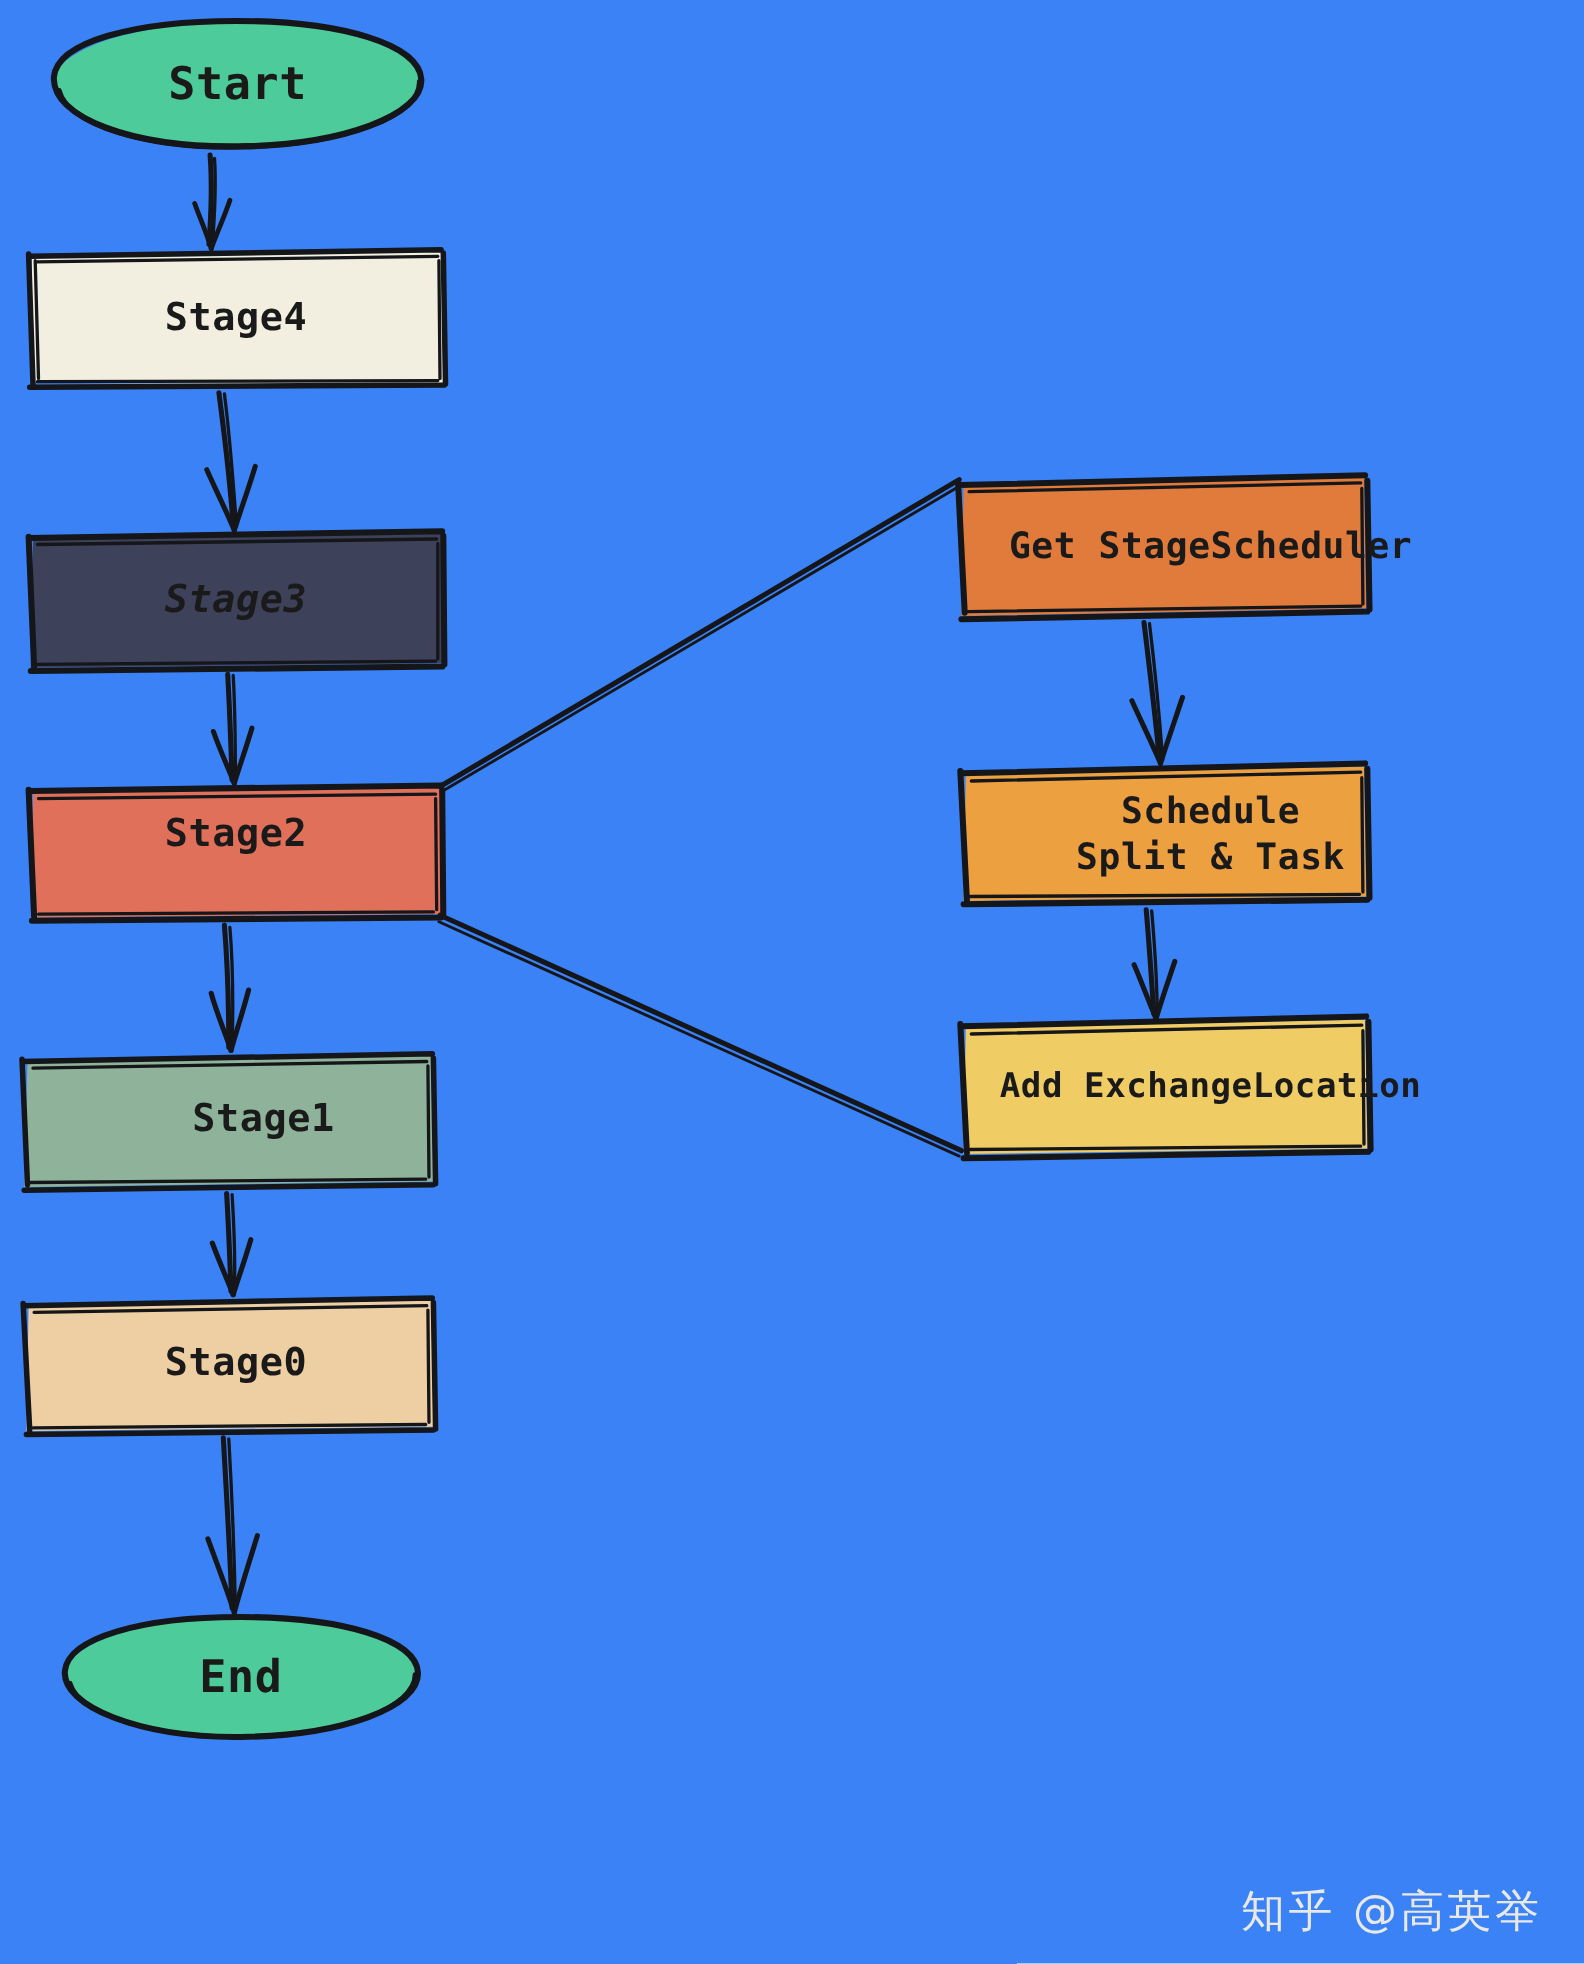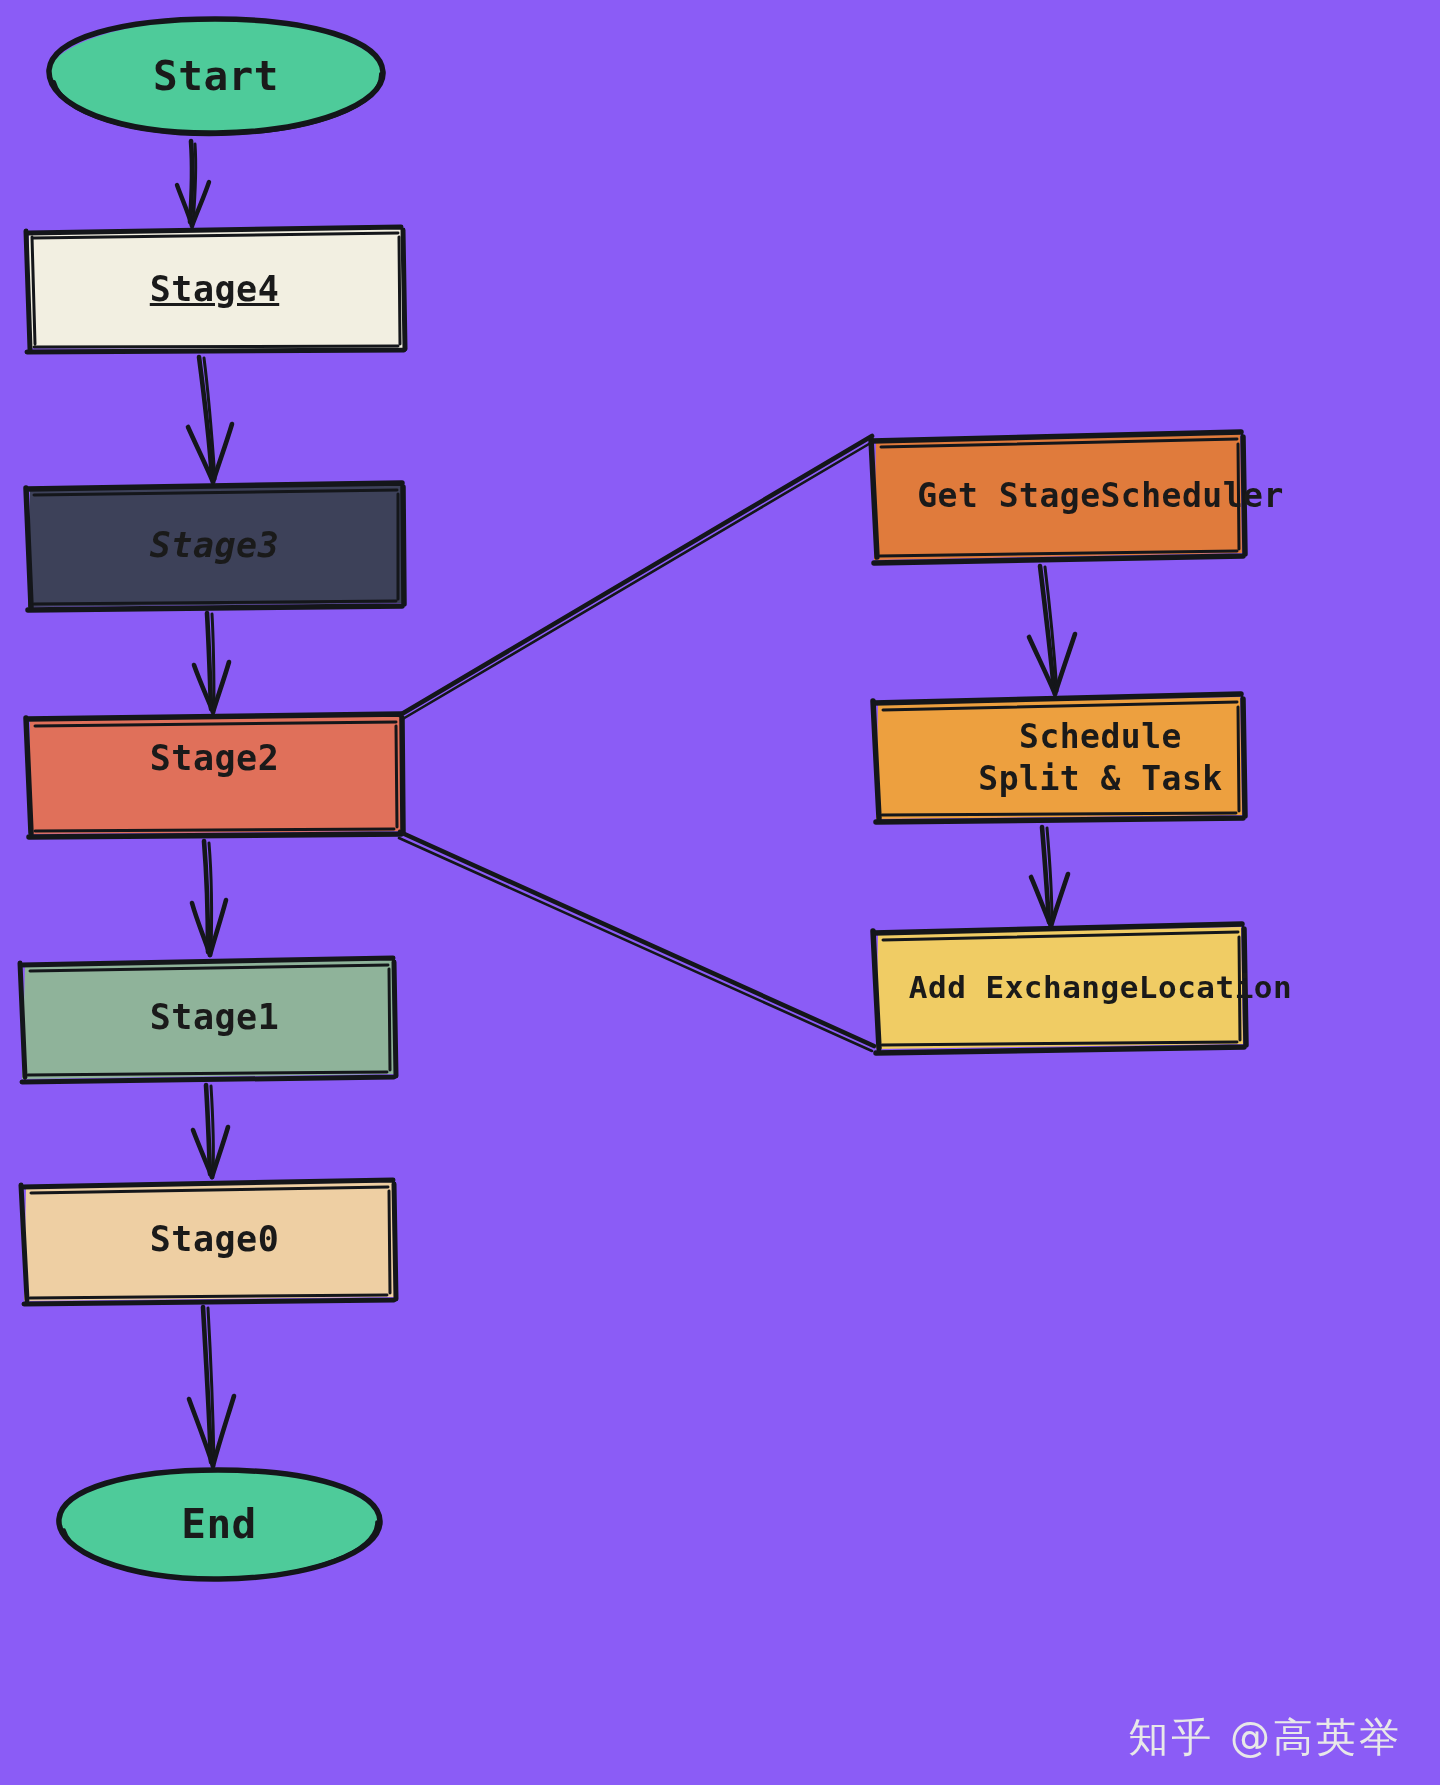--- a/index.html
+++ b/index.html
@@ -7,21 +7,21 @@
     padding: 0;
     background: #ffffff;
   }
   body {
     font-family: "DejaVu Sans Mono", "Liberation Mono", monospace;
   }
   #canvas {
     position: relative;
     width: 1440px;
     height: 1785px;
-    background: #8b5cf6;
+    background: #3b82f6;
     overflow: hidden;
   }
   #sketch {
     position: absolute;
     inset: 0;
     width: 1440px;
     height: 1785px;
   }
   .node-label {
     position: absolute;
@@ -184,27 +184,27 @@
       <path d="M1042,827 C1045,862 1047,892 1049,922" fill="none" stroke="#14161a" stroke-width="4.6" stroke-linecap="round"></path>
       <path d="M1047,828 C1050,863 1052,893 1052,923" fill="none" stroke="#14161a" stroke-width="3" stroke-linecap="round"></path>
       <path d="M1031,877 C1038,893 1044,910 1051,926" fill="none" stroke="#14161a" stroke-width="4.6" stroke-linecap="round"></path>
       <path d="M1068,874 C1062,892 1056,909 1051,926" fill="none" stroke="#14161a" stroke-width="4.6" stroke-linecap="round"></path>
     </g>
 
   </svg>
 
   <div class="node-label lbl-terminal" style="left:48px;  top:20px;   width:336px; height:112px;">Start</div>
 
-  <div class="node-label lbl-stage" style="left:26px;  top:228px;  width:377px; height:123px;text-decoration:underline;">Stage4</div>
+  <div class="node-label lbl-stage" style="left:26px;  top:228px;  width:377px; height:123px;">Stage4</div>
 
   <div class="node-label lbl-stage" style="left:26px;  top:485px;  width:377px; height:120px;font-style:italic;">Stage3</div>
 
   <div class="node-label lbl-stage" style="left:26px;  top:700px;  width:377px; height:117px;">Stage2</div>
 
-  <div class="node-label lbl-stage" style="left:26px;  top:959px;  width:377px; height:117px;">Stage1</div>
+  <div class="node-label lbl-stage" style="left:26px;  top:959px;  width:377px; height:117px;padding-left:25px;">Stage1</div>
 
   <div class="node-label lbl-stage" style="left:26px;  top:1181px; width:377px; height:117px;">Stage0</div>
 
   <div class="node-label lbl-terminal" style="left:58px; top:1470px; width:322px; height:108px;">End</div>
 
   <div class="node-label lbl-step" style="left:872px; top:437px;  width:365px; height:118px;">Get StageScheduler</div>
 
   <div class="node-label lbl-step" style="left:872px; top:699px;  width:365px; height:118px;">Schedule
 Split &amp; Task</div>
 

